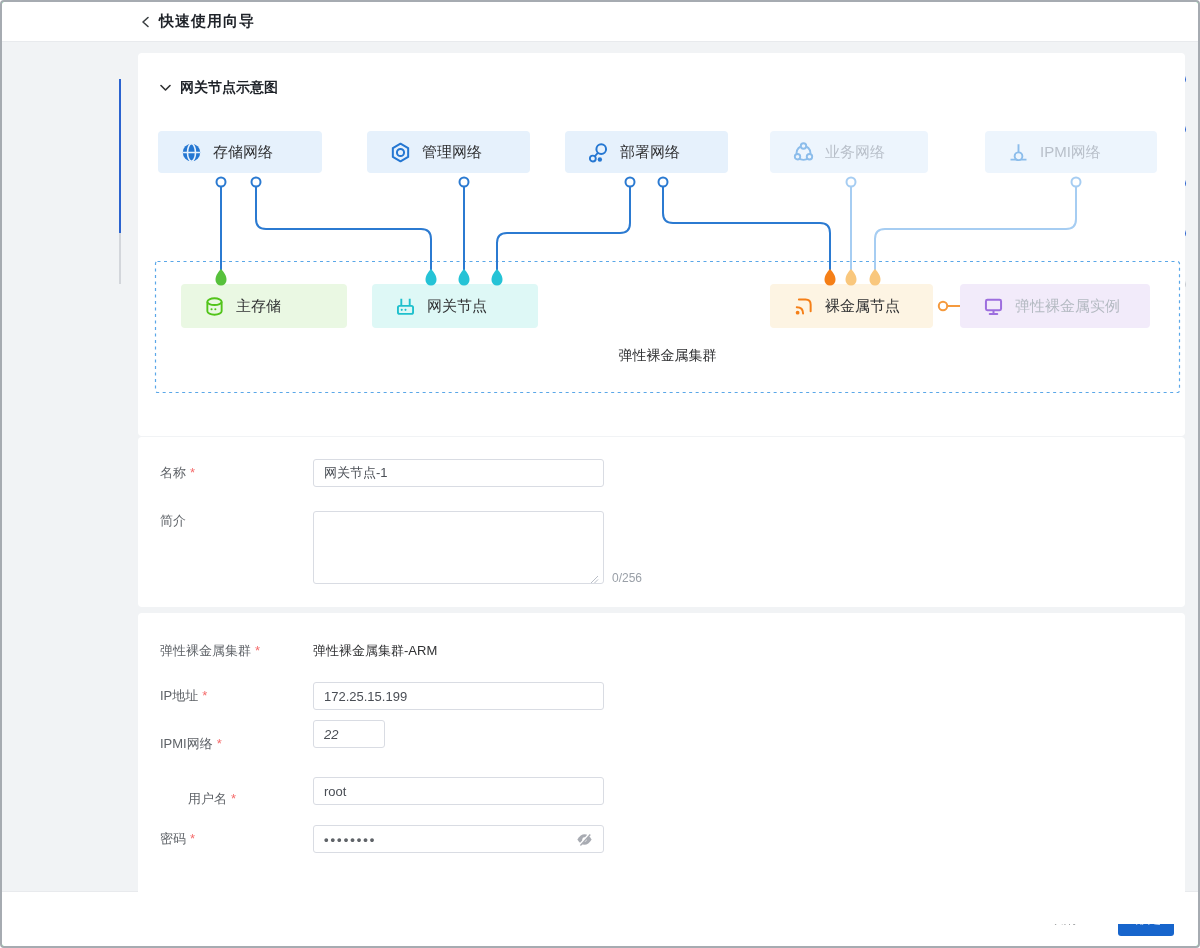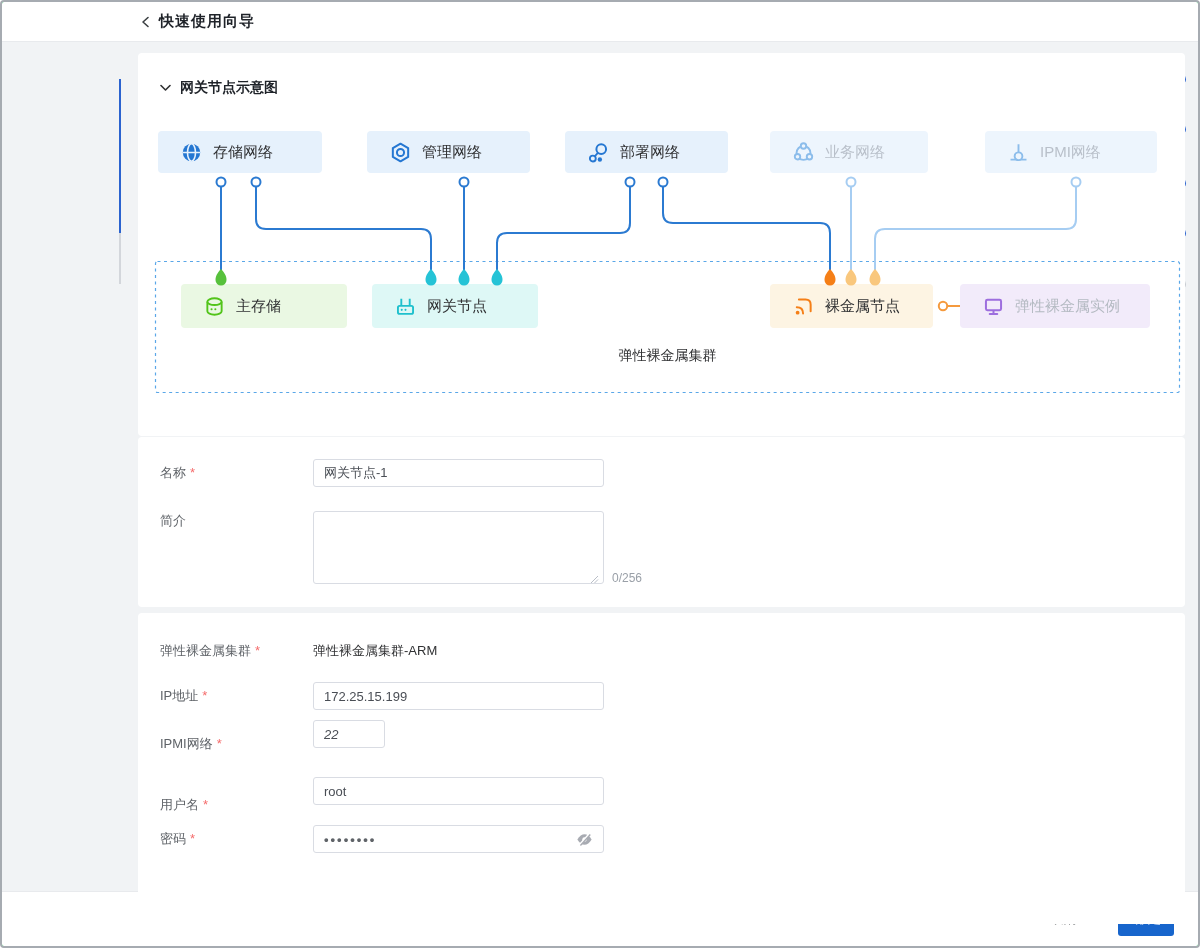--- a/index.html
+++ b/index.html
@@ -286,21 +286,21 @@
       <div class="flabel" style="top:69px;">
         <span>IP地址</span><span class="req">*</span>
       </div>
       <input class="finput" style="top: 69px;" value="172.25.15.199">
 
       <div class="flabel" style="top:117px;">
         <span>IPMI网络</span><span class="req">*</span>
       </div>
       <input class="finput" style="top: 107px; width: 72px; font-style: italic;" value="22">
 
-      <div class="flabel" style="top:178px;">
+      <div class="flabel" style="top:172px;margin-left:28px;">
         <span>用户名</span><span class="req">*</span>
       </div>
       <input class="finput" style="top: 164px;" value="root">
 
       <div class="flabel" style="top:212px;">
         <span>密码</span><span class="req">*</span>
       </div>
       <input class="finput pwd" style="top: 212px;" value="••••••••">
       <span class="eye">
         <svg width="17" height="17" viewBox="0 0 20 20">

